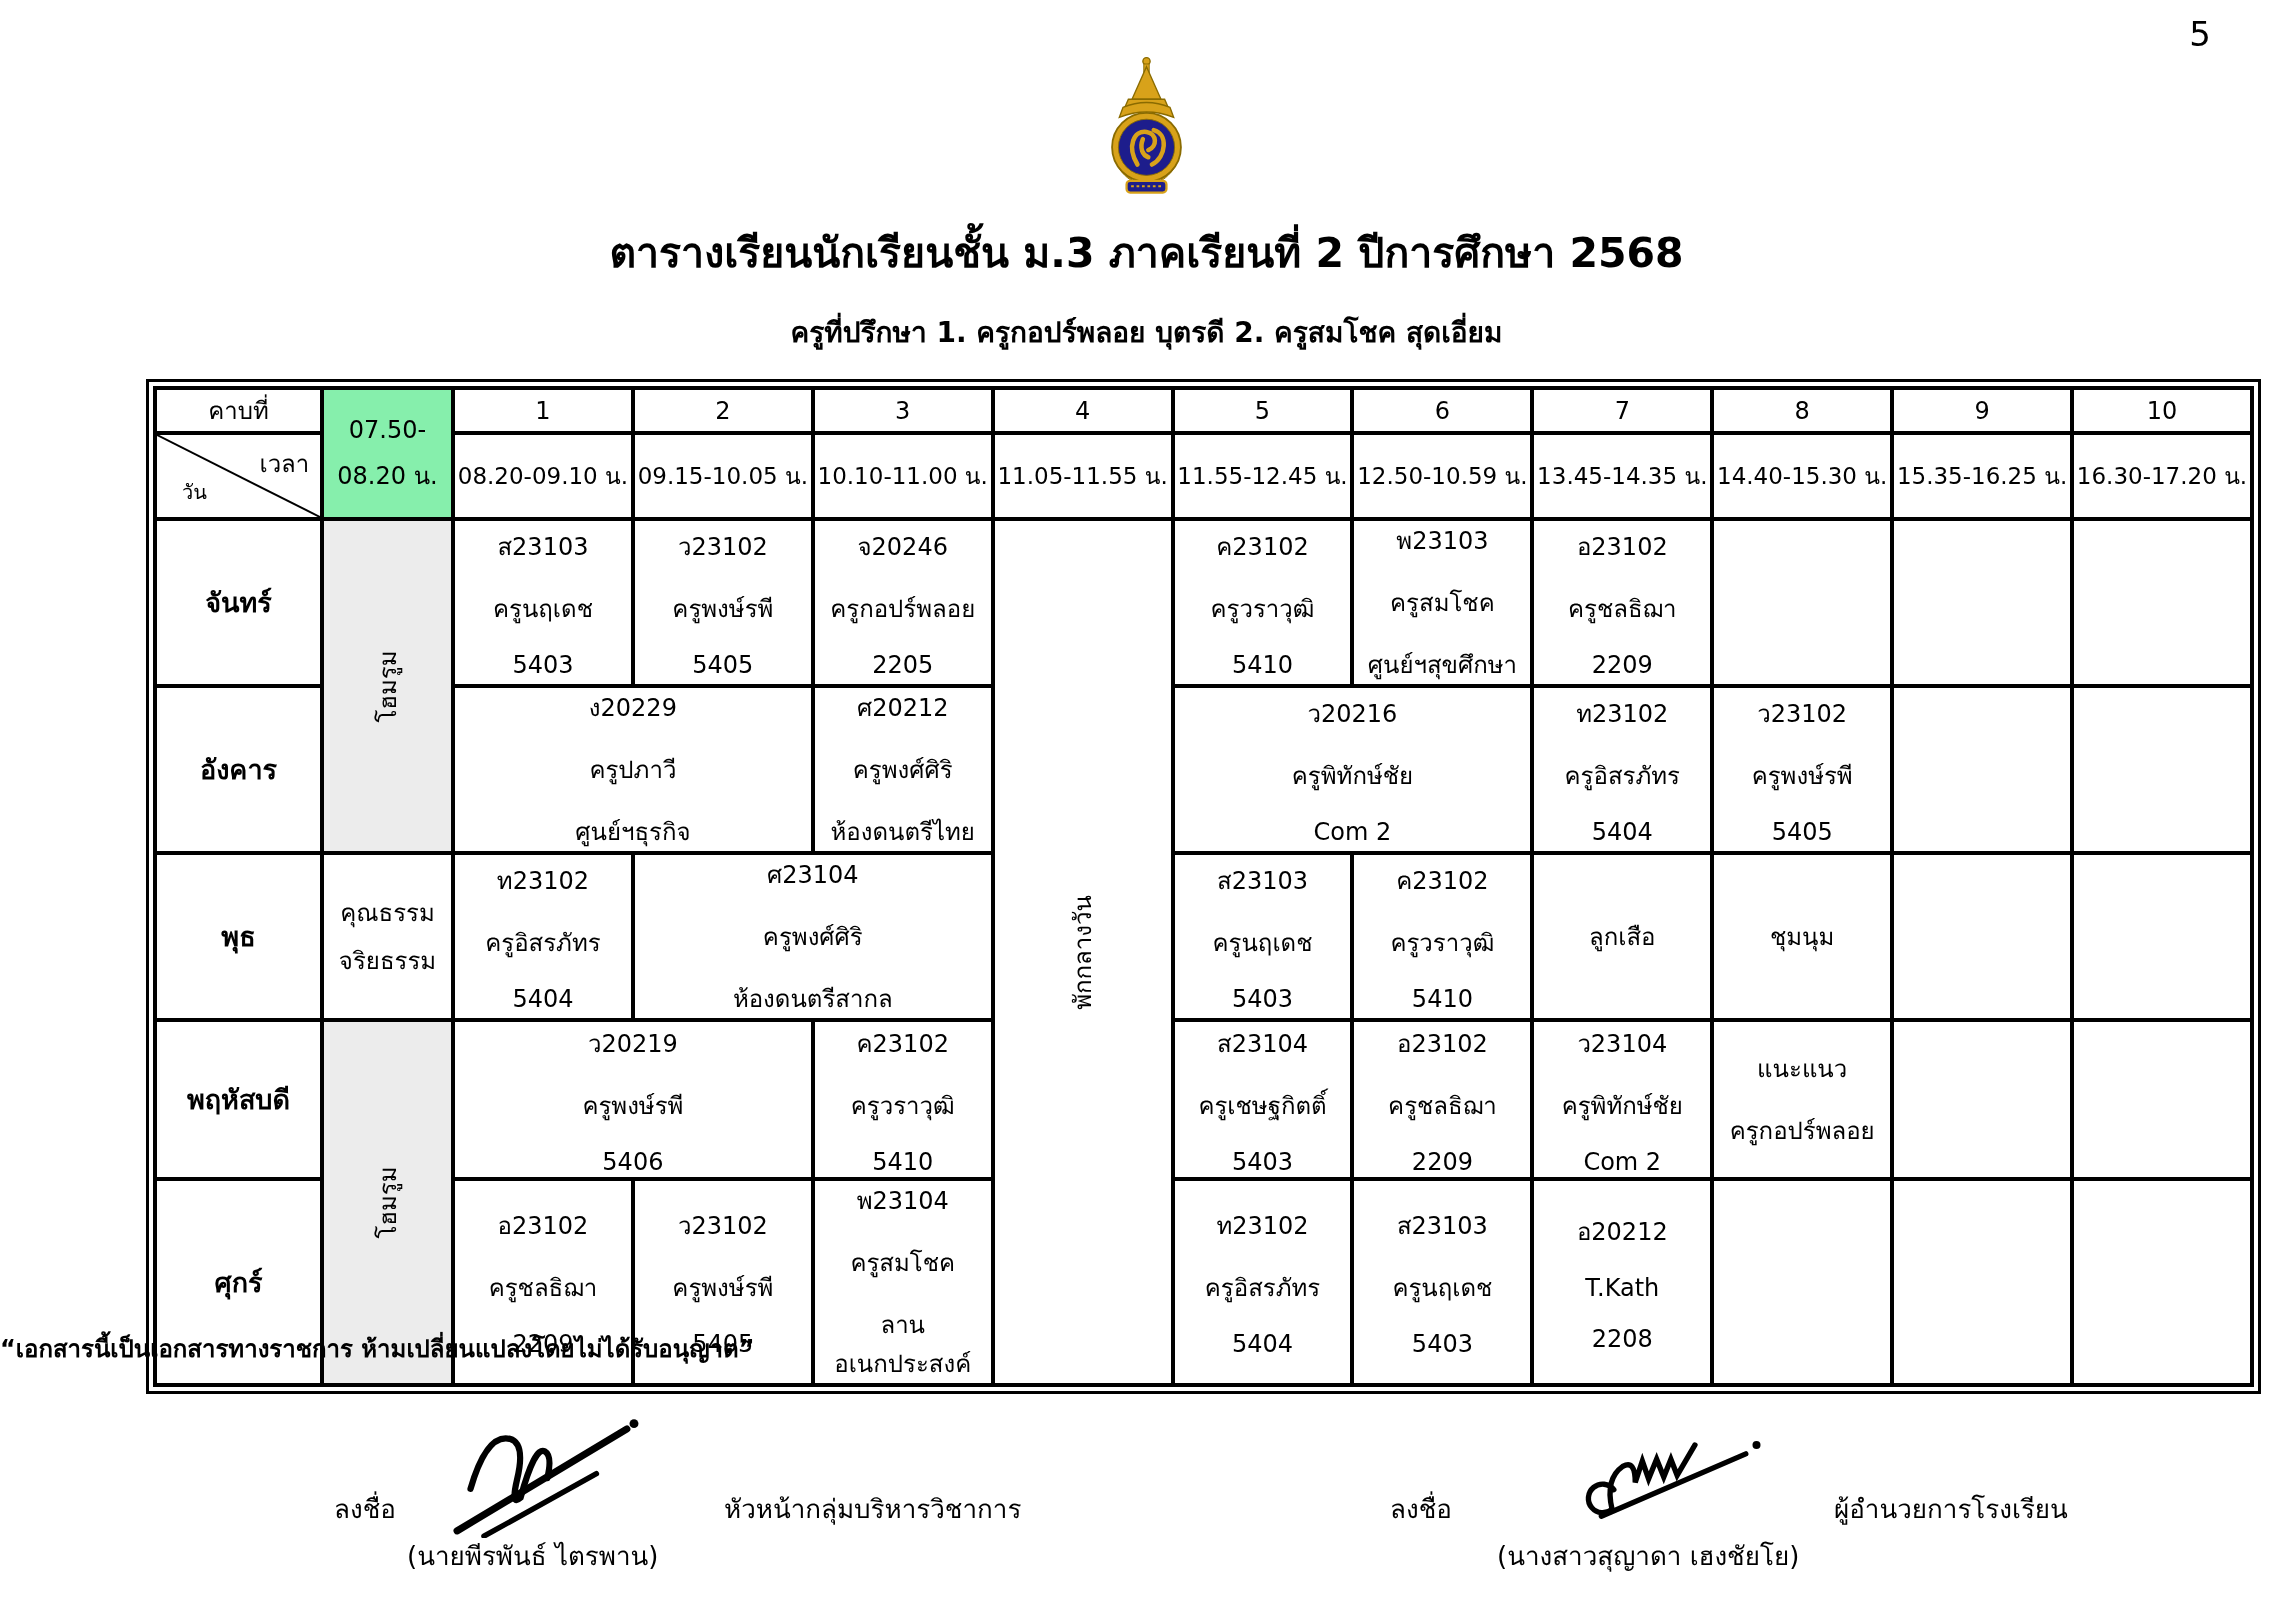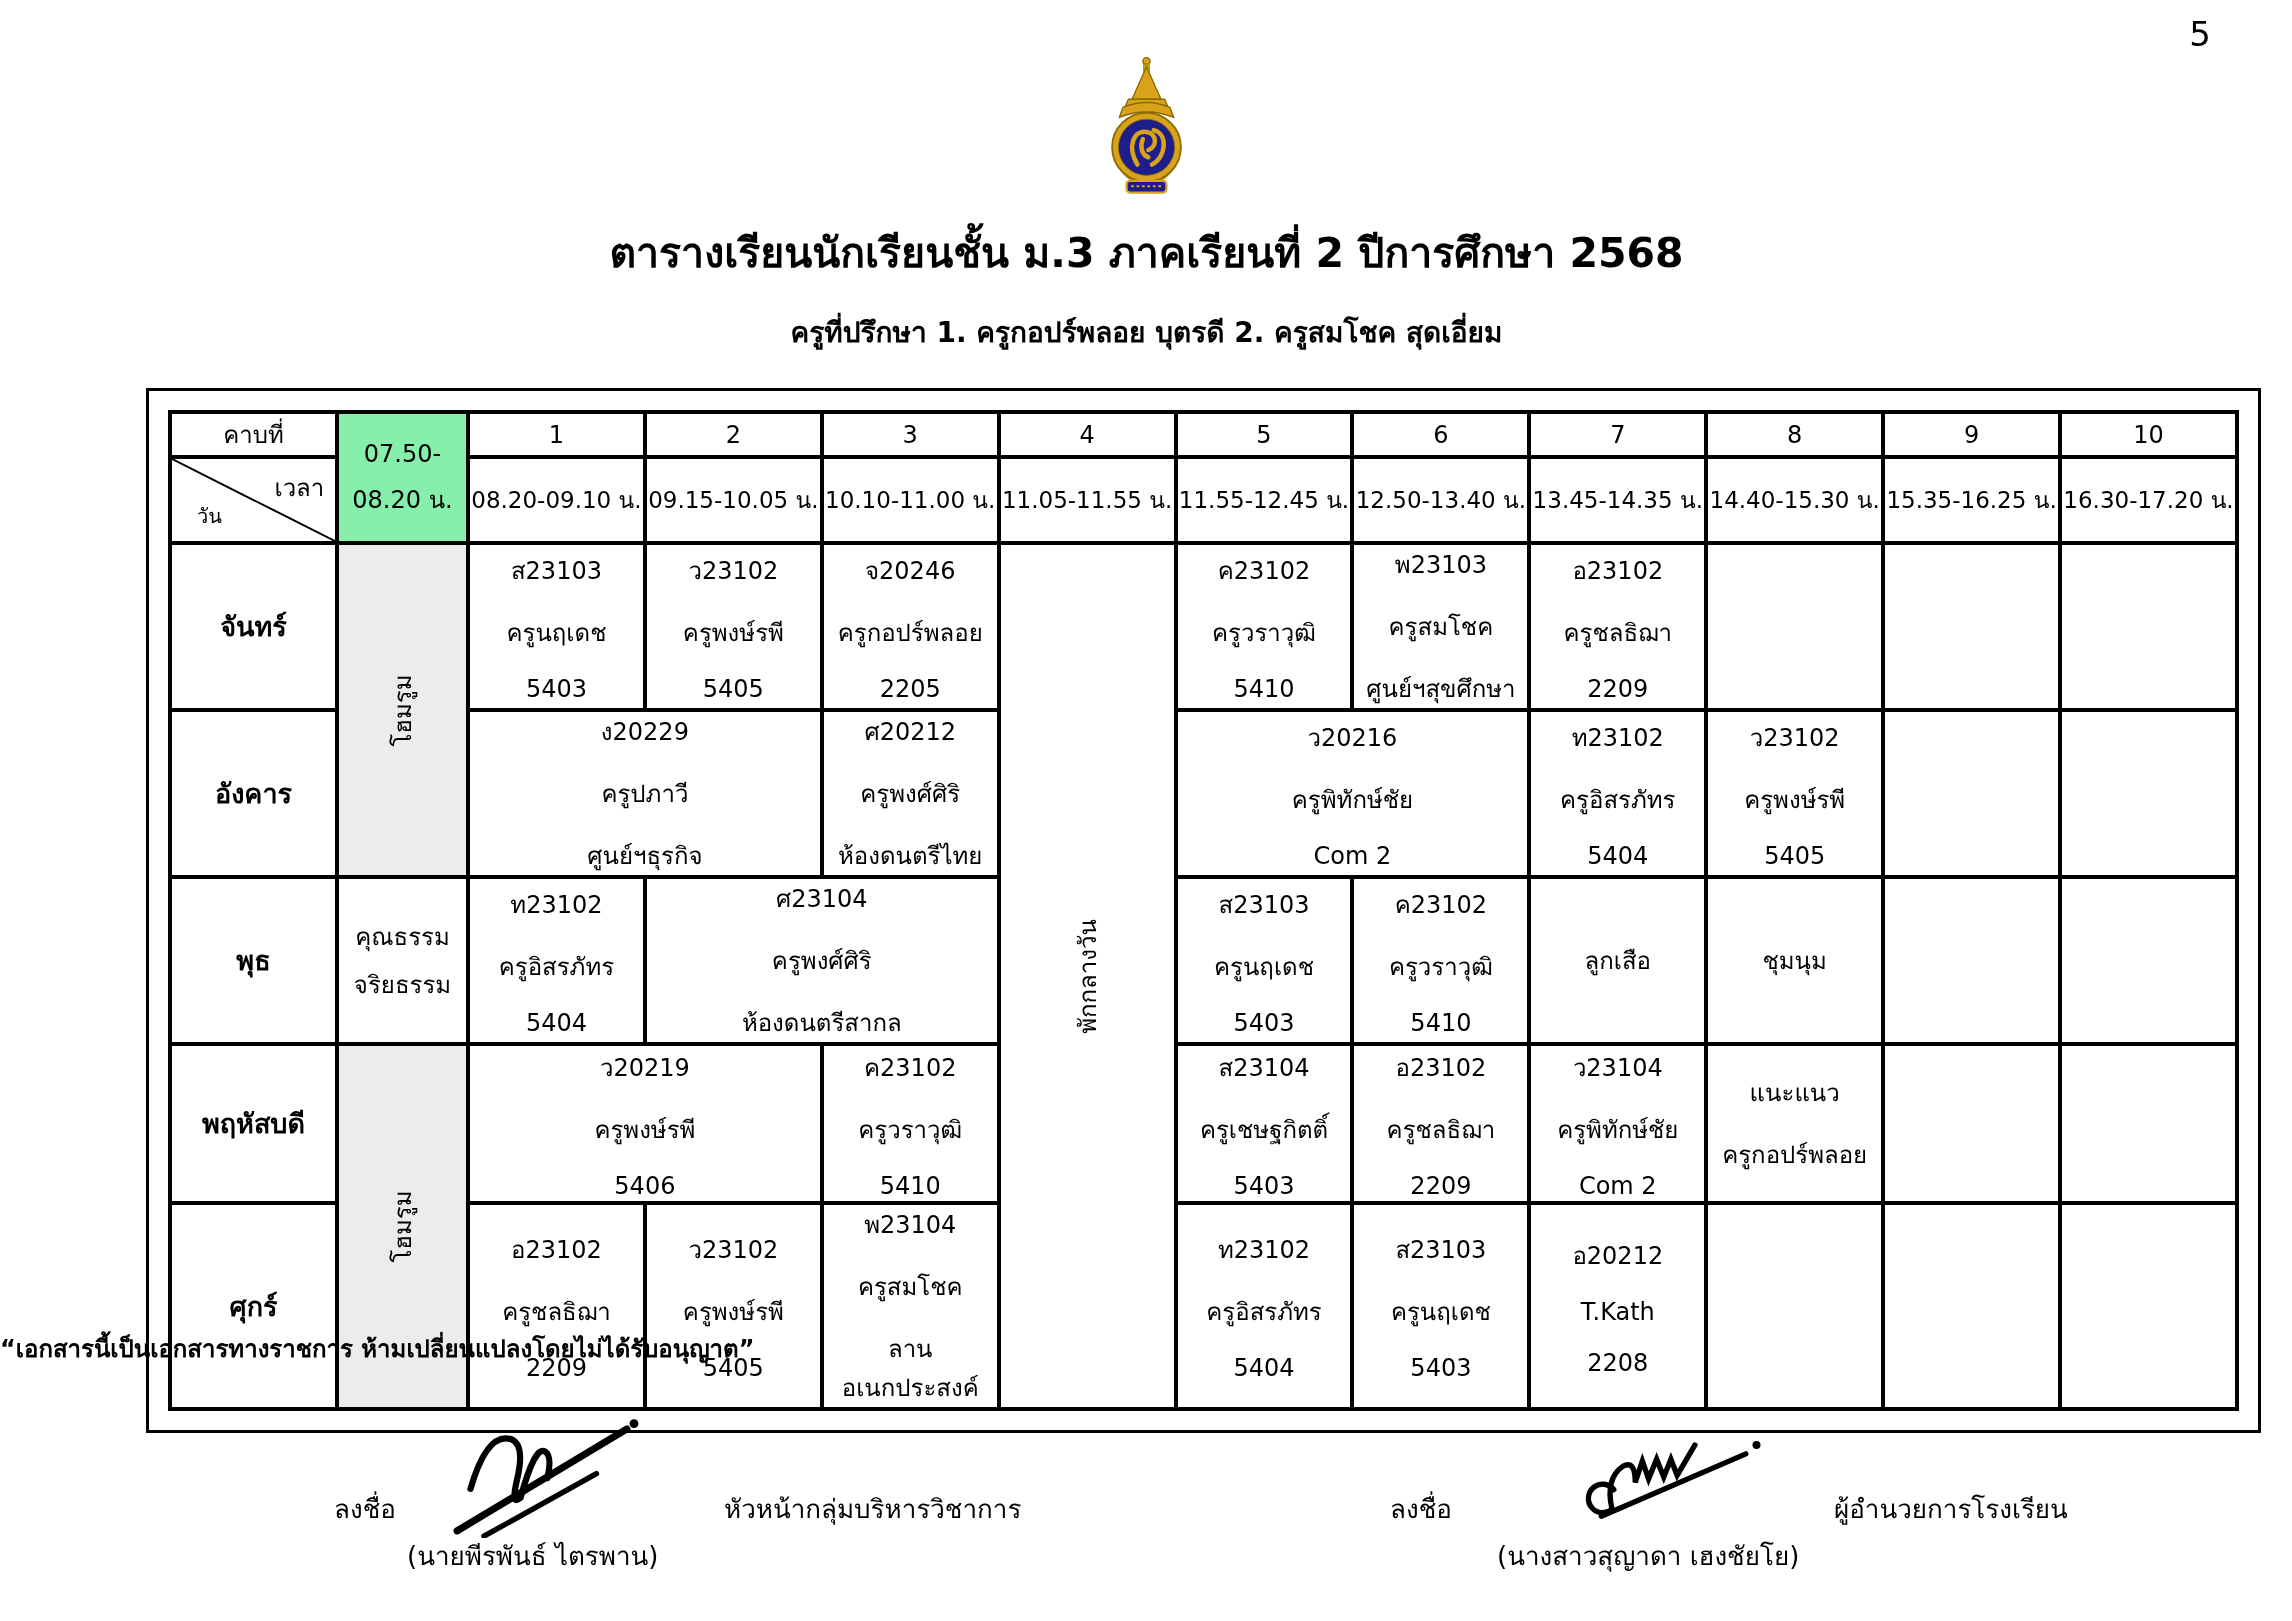--- a/index.html
+++ b/index.html
@@ -5,21 +5,21 @@
   html,body{margin:0;padding:0;}
   body{
     width:2293px;height:1622px;position:relative;background:#ffffff;
     font-family:"DejaVu Sans",sans-serif;color:#000;overflow:hidden;
   }
   .pagenum{position:absolute;top:14.3px;right:82px;font-size:34px;}
   .header{text-align:center;padding-top:54px;}
   .crest{width:93px;height:154px;display:inline-block;}
   .title{font-size:41px;font-weight:bold;margin-top:9px;}
   .subtitle{font-size:28px;font-weight:bold;margin-top:25px;}
-  .table-wrap{margin:34px 0 0 146px;width:2115px;border:3.6px solid #000;padding:19px;box-sizing:border-box;background:#fff;}
+  .table-wrap{margin:25px 0 0 146px;width:2115px;border:3.6px solid #000;padding:4px;box-sizing:border-box;background:#fff;}
   table{border-collapse:collapse;width:100%;table-layout:fixed;}
   th,td{border:4.5px solid #000;padding:0;text-align:center;vertical-align:middle;overflow:hidden;}
   thead th{font-weight:normal;}
   .th-num{height:41px;font-size:24px;}
   .th-time{height:82px;font-size:23px;text-align:center;}
   .pretime{background:#86efac;font-size:24px;}
   .pretime div{line-height:1.9;}
   .corner-top{font-size:24px;}
   .corner-bottom{position:relative;}
   .diag{position:absolute;left:0;top:0;width:100%;height:100%;}
@@ -102,21 +102,21 @@
               <line x1="0" y1="0" x2="100" y2="100" stroke="#000" stroke-width="2" vector-effect="non-scaling-stroke"></line>
             </svg>
             <span class="lbl-time">เวลา</span>
             <span class="lbl-day">วัน</span>
           </th>
           <th class="th-time">08.20-09.10 น.</th>
           <th class="th-time">09.15-10.05 น.</th>
           <th class="th-time">10.10-11.00 น.</th>
           <th class="th-time">11.05-11.55 น.</th>
           <th class="th-time">11.55-12.45 น.</th>
-          <th class="th-time">12.50-13.40 น.</th>
+          <th class="th-time">12.50-10.59 น.</th>
           <th class="th-time">13.45-14.35 น.</th>
           <th class="th-time">14.40-15.30 น.</th>
           <th class="th-time">15.35-16.25 น.</th>
           <th class="th-time">16.30-17.20 น.</th>
         </tr>
       </thead>
       <tbody>
         <tr>
           <td class="day">จันทร์</td>
           <td class="home gray" rowspan="2"><span class="vtext">โฮมรูม</span></td>

